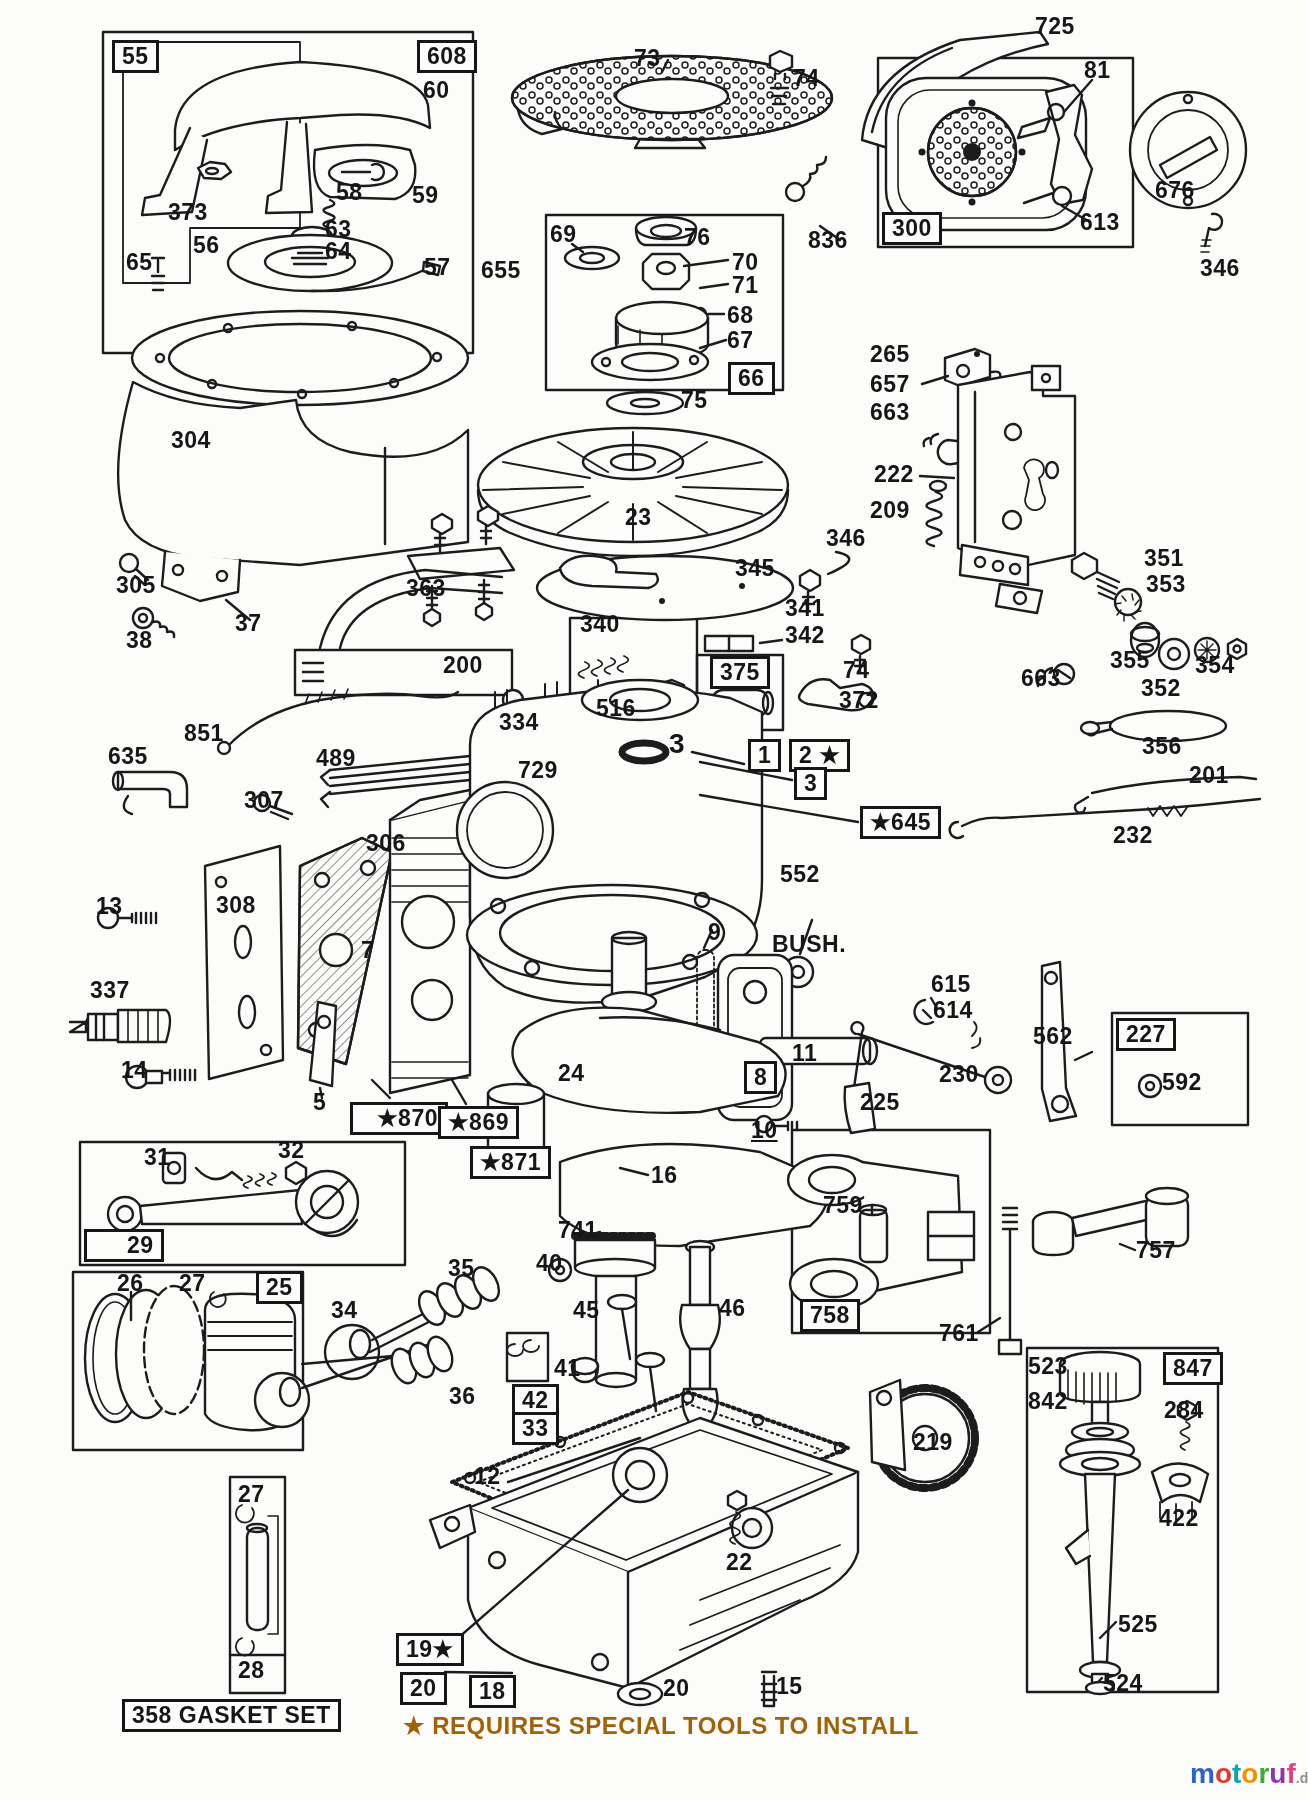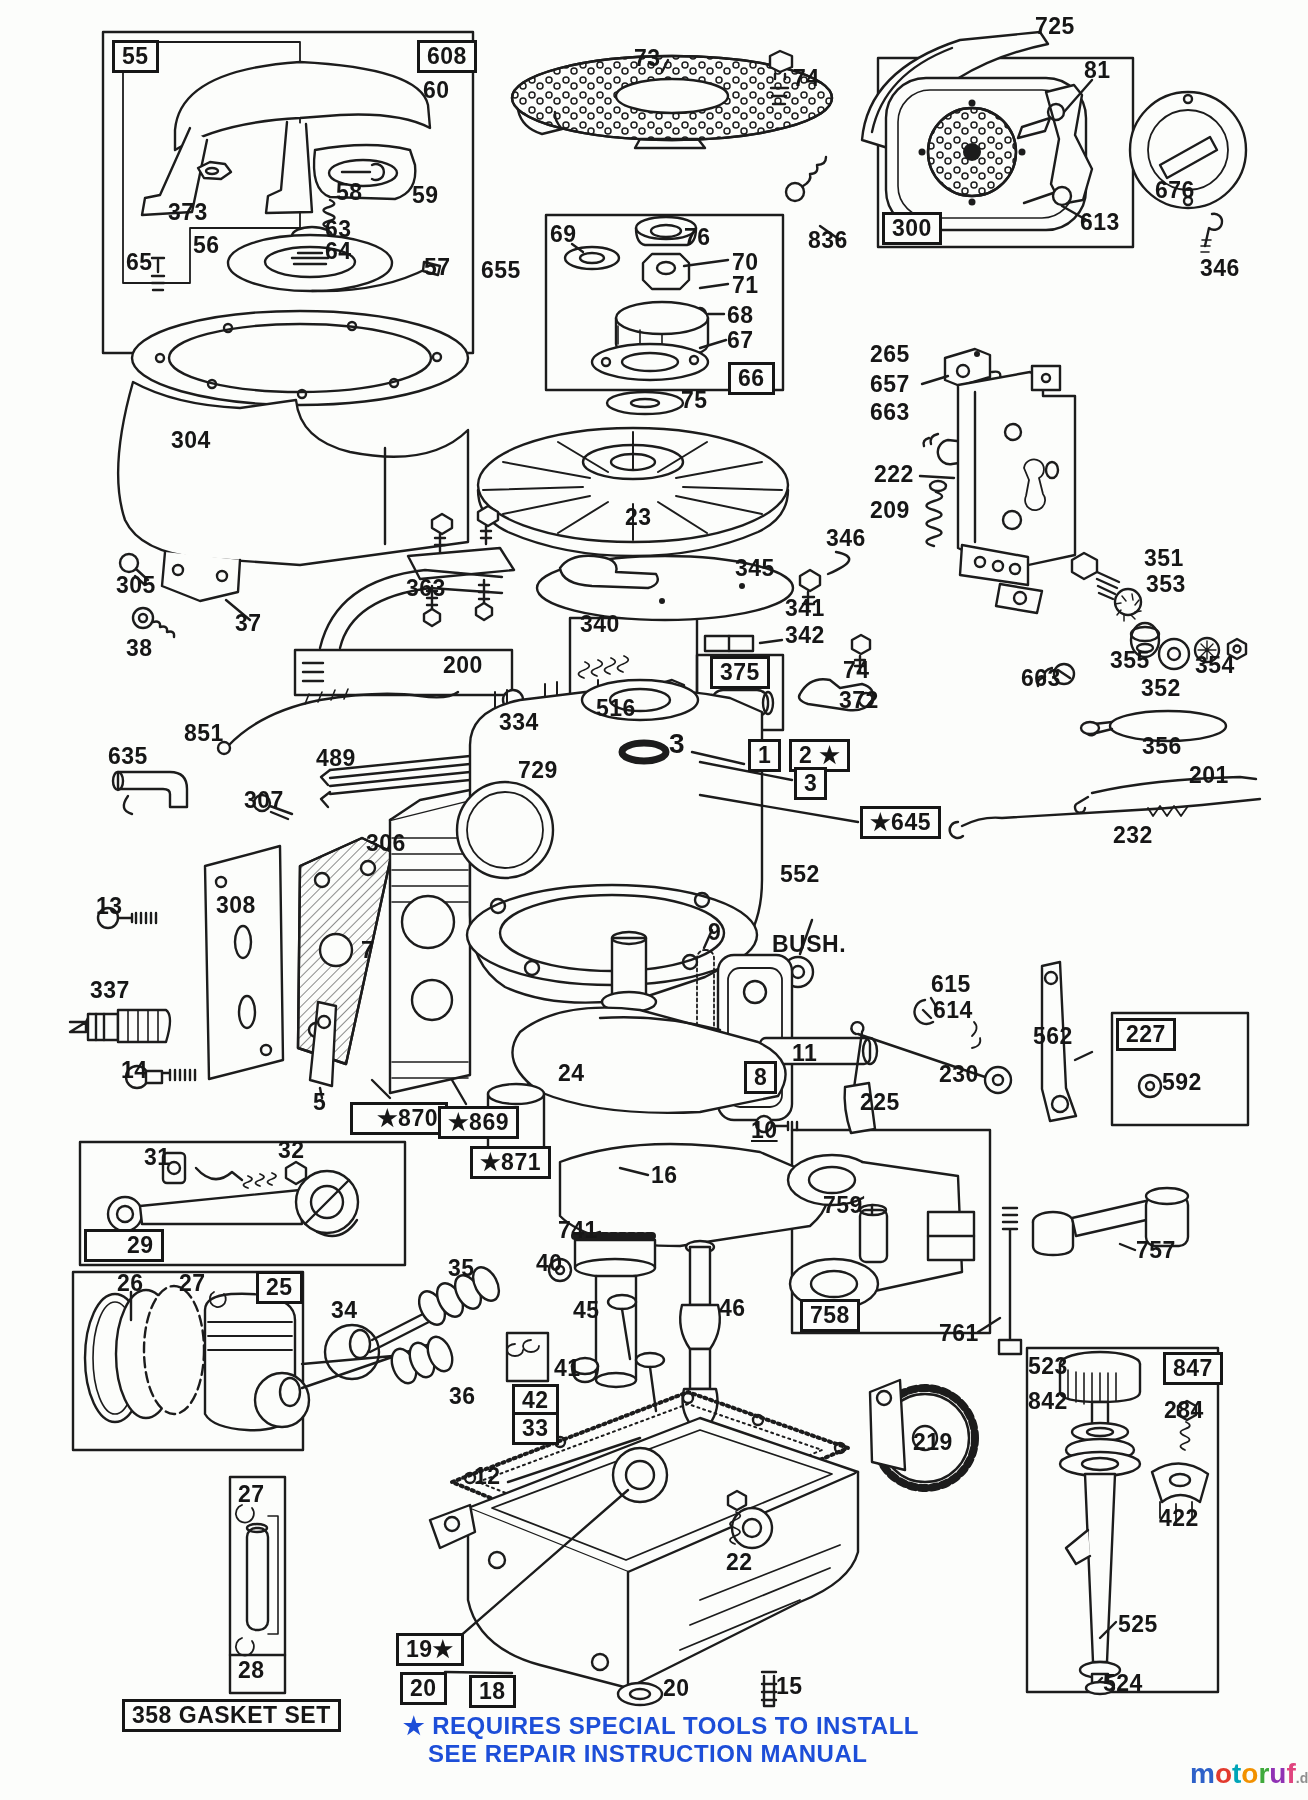--- a/index.html
+++ b/index.html
@@ -3,21 +3,21 @@
 <meta charset="utf-8">
 <style>
   html,body{margin:0;padding:0;background:#e8e8e8;}
   #page{position:relative;width:1308px;height:1800px;background:#fcfdfb;overflow:hidden;
         font-family:"Liberation Sans",sans-serif;}
   #art{position:absolute;left:0;top:0;}
   #art *{vector-effect:non-scaling-stroke;}
   .part-label{position:absolute;font:700 23px "Liberation Sans",sans-serif;color:#161616;
               white-space:nowrap;line-height:1.1;letter-spacing:.5px;z-index:5;}
   .part-label.boxed{border:3px solid #161616;padding:1px 7px;background:#fcfdfb;}
-  .footnote{position:absolute;font:700 24px "Liberation Sans",sans-serif;color:#1d4ed8;
+  .footnote{position:absolute;font:700 24px "Liberation Sans",sans-serif;color:#a16207;
             white-space:nowrap;z-index:5;letter-spacing:.5px;}
   #watermark{position:absolute;left:1166px;top:1758px;z-index:6;font:700 28px "Liberation Sans",sans-serif;
              text-decoration:none;letter-spacing:0;margin-left:24px;}
   #watermark .suffix{font:700 14px "Liberation Sans",sans-serif;color:#8f8f8f;}
 </style>
 </head>
 <body>
 
 <div id="page">
 
@@ -556,21 +556,21 @@
       <div class="part-label boxed" style="left: 728px; top: 362px;">66</div>
       <div class="part-label" style="left: 1035px; top: 14px;">725</div>
       <div class="part-label" style="left: 1084px; top: 58px;">81</div>
       <div class="part-label" style="left: 808px; top: 228px;">836</div>
       <div class="part-label boxed" style="left: 882px; top: 212px;">300</div>
       <div class="part-label" style="left: 1080px; top: 210px;">613</div>
       <div class="part-label" style="left: 1155px; top: 178px;">676</div>
       <div class="part-label" style="left: 1200px; top: 256px;">346</div>
       <div class="part-label" style="left: 171px; top: 428px;">304</div>
       <div class="part-label" style="left: 116px; top: 573px;">305</div>
-      <div class="part-label" style="left: 126px; top: 628px; margin-top: 8px;">38</div>
+      <div class="part-label" style="left: 126px; top: 628px;">38</div>
       <div class="part-label" style="left: 235px; top: 611px;">37</div>
       <div class="part-label" style="left: 406px; top: 576px;">363</div>
       <div class="part-label" style="left: 681px; top: 388px;">75</div>
       <div class="part-label" style="left: 625px; top: 505px;">23</div>
       <div class="part-label" style="left: 735px; top: 556px;">345</div>
       <div class="part-label" style="left: 785px; top: 596px;">341</div>
       <div class="part-label" style="left: 785px; top: 623px;">342</div>
       <div class="part-label" style="left: 826px; top: 526px;">346</div>
       <div class="part-label" style="left: 870px; top: 342px;">265</div>
       <div class="part-label" style="left: 870px; top: 372px;">657</div>
@@ -662,19 +662,18 @@
       <div class="part-label boxed" style="left: 122px; top: 1699px;">358 GASKET SET</div>
       <div class="part-label boxed" style="left: 396px; top: 1633px;">19★</div>
       <div class="part-label boxed" style="left: 400px; top: 1672px;">20</div>
       <div class="part-label boxed" style="left: 469px; top: 1675px;">18</div>
       <div class="part-label" style="left: 663px; top: 1676px;">20</div>
       <div class="part-label" style="left: 776px; top: 1674px;">15</div>
       <div class="part-label" style="left: 726px; top: 1550px;">22</div>
     </div>
 
 <div class="footnote" style="left:403px;top:1712px;">★ REQUIRES SPECIAL TOOLS TO INSTALL</div>
-<div class="footnote" style="left:428px;top:1740px;">SEE REPAIR INSTRUCTION MANUAL</div>
 
 <a id="watermark" href="#">
   <span><span style="color: rgb(46, 97, 201);">m</span><span style="color: rgb(226, 58, 46);">o</span><span style="color: rgb(0, 165, 184);">t</span><span style="color: rgb(242, 145, 0);">o</span><span style="color: rgb(63, 170, 60);">r</span><span style="color: rgb(144, 50, 180);">u</span><span style="color: rgb(224, 68, 126);">f</span></span><span class="suffix" style="color: rgb(143, 143, 143);">.de</span>
 </a>
 
 </div>
 
 </body></html>

